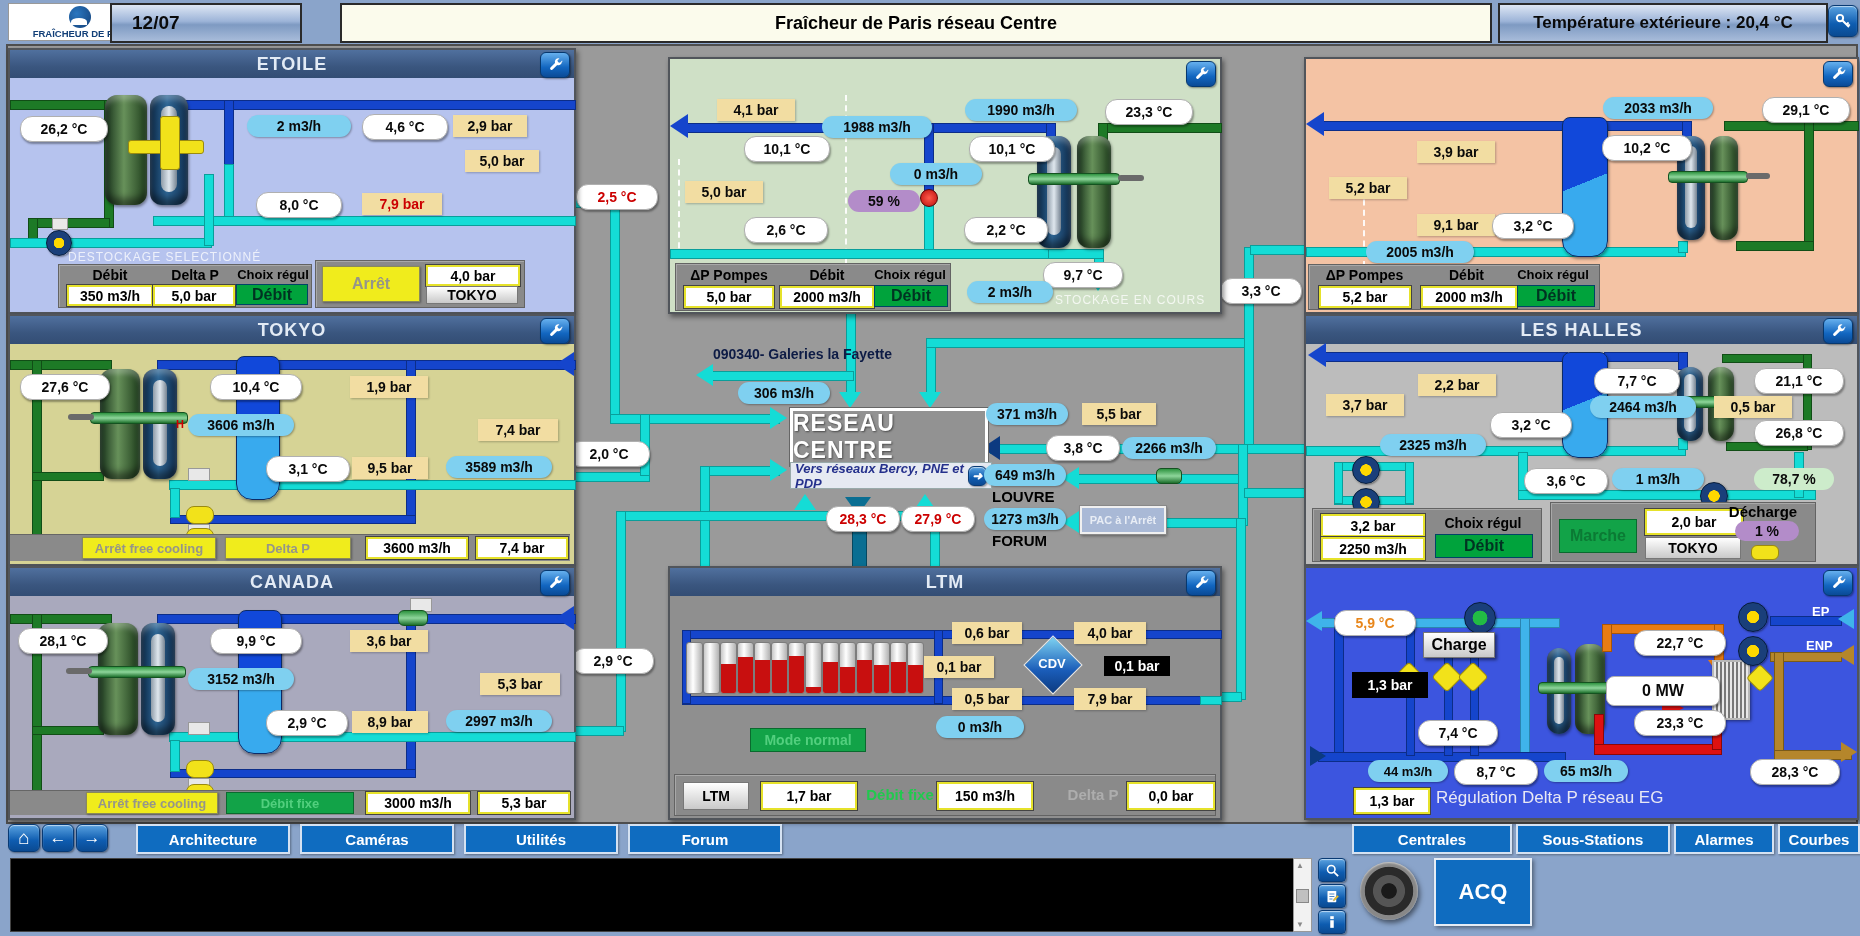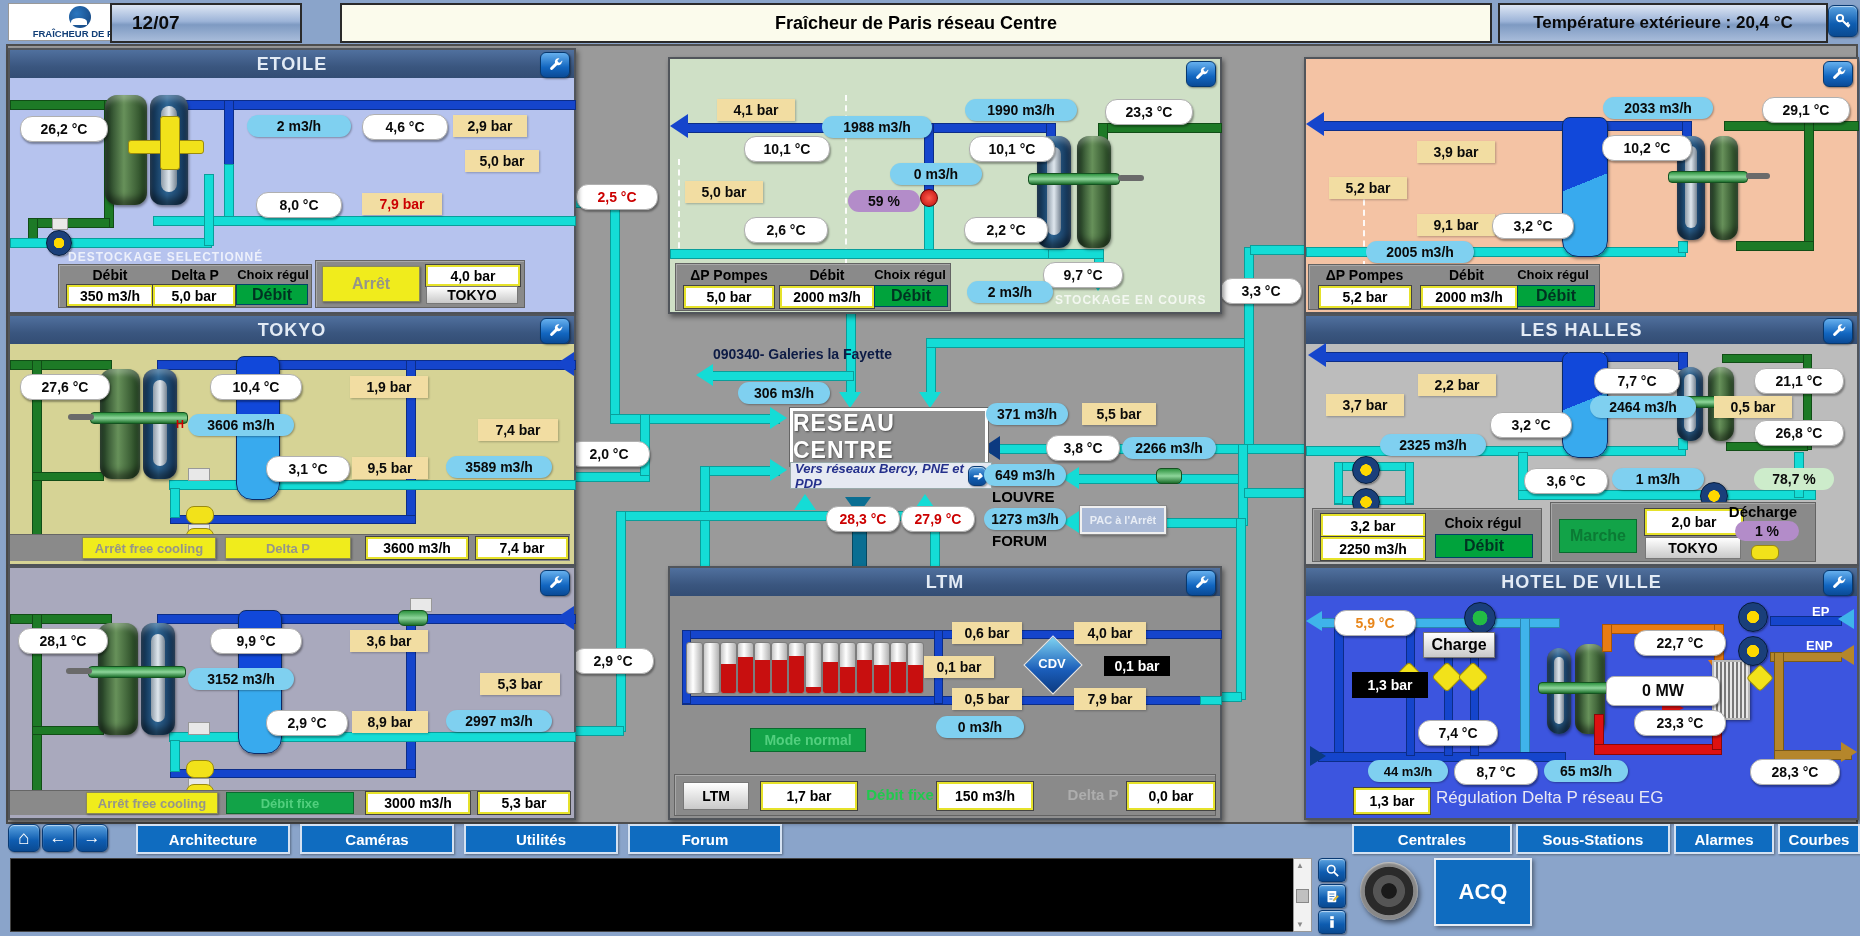--- a/index.html
+++ b/index.html
@@ -22,21 +22,21 @@
   .lgreen{position:absolute;height:22px;background:#cdeccb;border-radius:11px;font-weight:bold;font-size:14px;color:#0a0a0a;display:flex;align-items:center;justify-content:center;}
   .bbox{position:absolute;background:#000;color:#fff;font-weight:bold;font-size:14px;display:flex;align-items:center;justify-content:center;}
   .greenbox{position:absolute;background:#00a33c;border:1px solid #046;color:#052;font-weight:bold;font-size:16px;color:#032;display:flex;align-items:center;justify-content:center;}
   .valbox{position:absolute;background:#fff;border:2px solid #e6e22a;outline:1px solid #444;font-weight:bold;font-size:14px;color:#000;display:flex;align-items:center;justify-content:center;}
   .graybtn{position:absolute;background:linear-gradient(180deg,#ffffff,#c9c9c9);border:1px solid #777;font-weight:bold;font-size:14px;color:#000;display:flex;align-items:center;justify-content:center;}
   .ybtn{position:absolute;background:#f0ec1c;border:1px solid #8a8a5a;color:#95958a;font-weight:bold;display:flex;align-items:center;justify-content:center;box-shadow:1px 1px 2px rgba(0,0,0,.35);}
   .gbtn{position:absolute;background:#12a348;border:1px solid #0a6a2e;color:#0b7a34;font-weight:bold;display:flex;align-items:center;justify-content:center;}
   .gbtn.light{color:#52cf7e;}
   .ctrl{position:absolute;background:#8a8a8a;border:1px solid #636363;box-shadow:inset 1px 1px 0 #a8a8a8;}
   .hdr{position:absolute;font-weight:bold;font-size:14px;color:#000;text-align:center;}
-  .note{position:absolute;font-weight:bold;font-size:12px;color:rgba(255,255,255,.75);letter-spacing:1px;}
+  .note{position:absolute;font-weight:normal;font-size:12px;color:rgba(255,255,255,.75);letter-spacing:1px;}
   
   .p{position:absolute;}
   .pc{background:#14dcd6;border:1px solid #0a9e9a;}
   .pb{background:#1545cc;border:1px solid #0c2d88;}
   .pg{background:#1d7a26;border:1px solid #114d16;}
   .plb{background:#3fb4ea;border:1px solid #2a84b0;}
   .por{background:#e87c14;border:1px solid #a85508;}
   .prd{background:#dd1111;border:1px solid #8a0808;}
   .pbr{background:#b5862b;border:1px solid #7a5a18;}
   .pdk{background:#0a6e92;border:1px solid #06475f;}
@@ -353,20 +353,23 @@
     <div class="tan" style="left:342px;top:141px;width:76px;">9,5 bar</div>
     <div class="cy" style="left:436px;top:140px;width:106px;">3589 m3/h</div>
     <div class="abs" style="left:0;top:218px;width:560px;height:26px;background:#8a8a8a;border-top:1px solid #666;"></div>
     <div class="ybtn" style="left:72px;top:221px;width:132px;height:20px;font-size:13px;">Arrêt free cooling</div>
     <div class="ybtn" style="left:215px;top:221px;width:124px;height:20px;font-size:13px;">Delta P</div>
     <div class="valbox" style="left:356px;top:221px;width:98px;height:18px;">3600 m3/h</div>
     <div class="valbox" style="left:466px;top:221px;width:88px;height:18px;">7,4 bar</div>
   </div>
 
   <div class="panel" style="left:8px;top:566px;width:564px;height:250px;background:#a9a9bd;">
+    <div class="ptitle">
+        <span>CANADA</span>
+      </div>
     <div class="wrench" style="right:4px;">
         <svg width="17" height="17" viewBox="0 0 24 24">
           <path d="M21 6.5a5 5 0 0 1-6.6 4.9L8 17.8a2.2 2.2 0 0 1-3.1-3.1l6.4-6.4A5 5 0 0 1 17.6 2l-3 3 1.2 2.4L18.2 8l3-3c.4.5.8 1 .8 1.5z" fill="#fff"></path>
         </svg>
       </div>
     <div class="p pg" style="left:0;top:46px;width:100px;height:8px;"></div>
     <div class="p pg" style="left:22px;top:46px;width:8px;height:184px;"></div>
     <div class="p pg" style="left:22px;top:158px;width:70px;height:7px;"></div>
     <div class="p pg" style="left:22px;top:223px;width:160px;height:7px;"></div>
     <div class="p pb" style="left:147px;top:46px;width:417px;height:8px;"></div>
@@ -459,23 +462,20 @@
       <div class="gbtn" style="left:8px;top:16px;width:76px;height:32px;font-size:16px;">Marche</div>
       <div class="valbox" style="left:94px;top:6px;width:94px;height:22px;">2,0 bar</div>
       <div class="graybtn" style="left:94px;top:34px;width:94px;height:20px;">TOKYO</div>
       <span class="hdr" style="left:160px;top:0px;width:104px;font-size:15px;">Décharge MDP</span>
       <div class="purple" style="left:184px;top:18px;width:64px;height:20px;">1 %</div>
       <div class="yblock" style="left:200px;top:42px;width:26px;height:13px;border-radius:6px;"></div>
     </div>
   </div>
 
   <div class="panel" style="left:1304px;top:566px;width:551px;height:250px;background:#3c55df;">
-    <div class="ptitle">
-        <span>HOTEL DE VILLE</span>
-      </div>
     <div class="wrench" style="right:4px;">
         <svg width="17" height="17" viewBox="0 0 24 24">
           <path d="M21 6.5a5 5 0 0 1-6.6 4.9L8 17.8a2.2 2.2 0 0 1-3.1-3.1l6.4-6.4A5 5 0 0 1 17.6 2l-3 3 1.2 2.4L18.2 8l3-3c.4.5.8 1 .8 1.5z" fill="#fff"></path>
         </svg>
       </div>
     <div class="p plb" style="left:12px;top:50px;width:240px;height:8px;"></div>
     <div class="ar arl-lb" style="left:0;top:43px;"></div>
     <div class="p plb" style="left:214px;top:50px;width:8px;height:136px;"></div>
     <div class="p pb" style="left:28px;top:50px;width:8px;height:140px;"></div>
     <div class="p pb" style="left:12px;top:184px;width:246px;height:8px;"></div>

